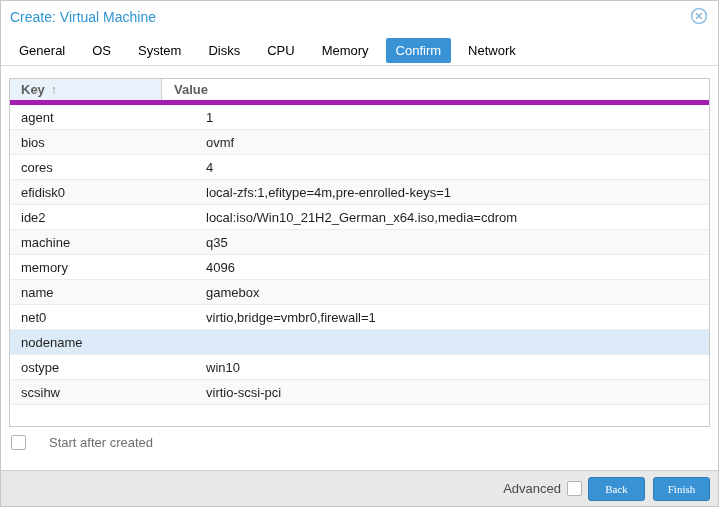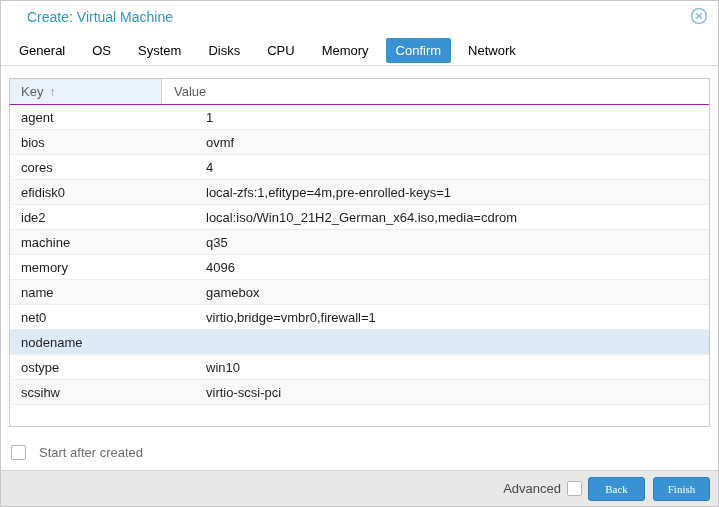--- a/index.html
+++ b/index.html
@@ -14,21 +14,21 @@
     height: 507px;
     background: #ffffff;
     border: 1px solid #c7c7c7;
     overflow: hidden;
   }
   
   .titlebar {
     display: flex;
     align-items: center;
     justify-content: space-between;
-    padding: 8px 10px 5px 26px;
+    padding: 8px 10px 5px 9px;
   }
   .title {
     font-size: 14px;
     color: var(--title-color, #2f95d3);
   }
   .close-btn { width: 18px; height: 18px; cursor: pointer; margin-top: -2px; }
   
   .tabbar {
     display: flex;
     align-items: center;
@@ -52,23 +52,24 @@
   .panel-body { padding: 12px 8px 0 8px; }
   .grid {
     border: 1px solid #c9c9c9;
     height: 349px;
     overflow: hidden;
     background: #fff;
   }
   .grid-header {
     display: flex;
     height: 26px;
-    border-bottom: 1px solid #a21caf;
+    border-bottom: 5px solid #a21caf;
     color: #5f5f5f;
     background: #ffffff;
+    font-weight: bold;
   }
   .hcell { display: flex; align-items: center; }
   .hcell.key {
     width: 152px;
     background: var(--sorted-col-bg, #e9f2fa);
     border-right: 1px solid #cfcfcf;
     padding-left: 11px;
     gap: 6px;
   }
   .hcell.value { flex: 1; padding-left: 12px; }
@@ -90,24 +91,24 @@
   .cb {
     display: inline-block;
     width: 15px;
     height: 15px;
     background: #fff;
     border: 1px solid #b3b3b3;
     border-radius: 2px;
     flex: none;
   }
   .start-after {
-    margin: 18px 0 0 2px;
+    margin: 8px 0 0 2px;
     display: flex;
     align-items: flex-end;
-    gap: 13px;
+    gap: 23px;
     color: #6e6e6e;
   }
   
   .footer {
     position: absolute;
     left: 0; right: 0; bottom: 0;
     height: 36px;
     background: #e8e8e8;
     border-top: 1px solid #cfcfcf;
     display: flex;

